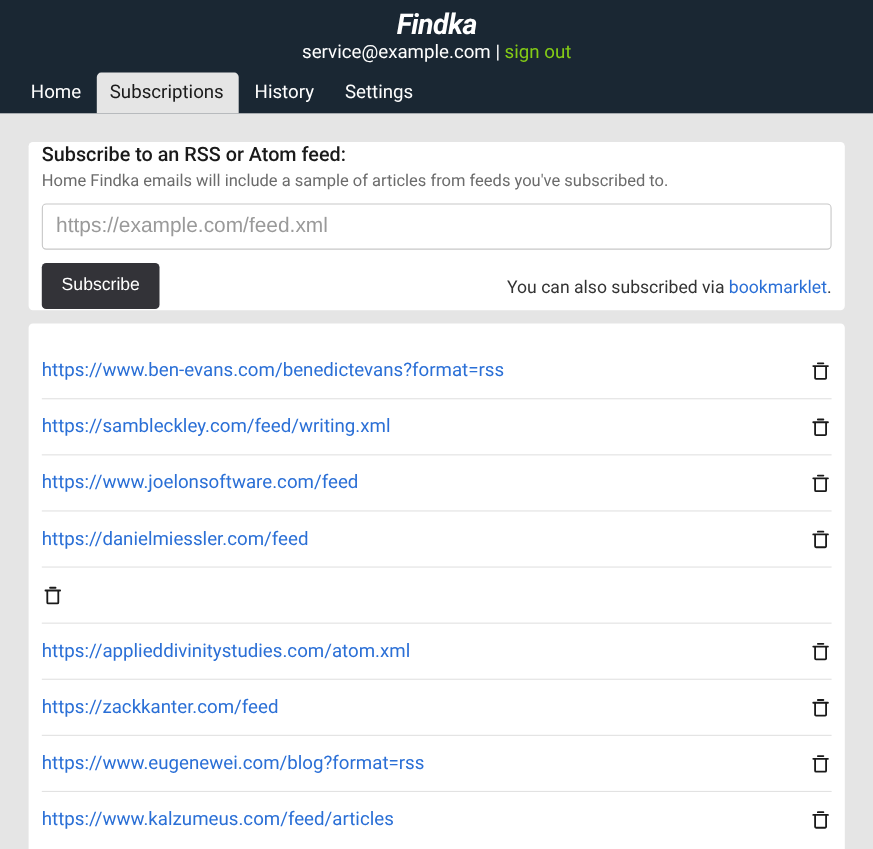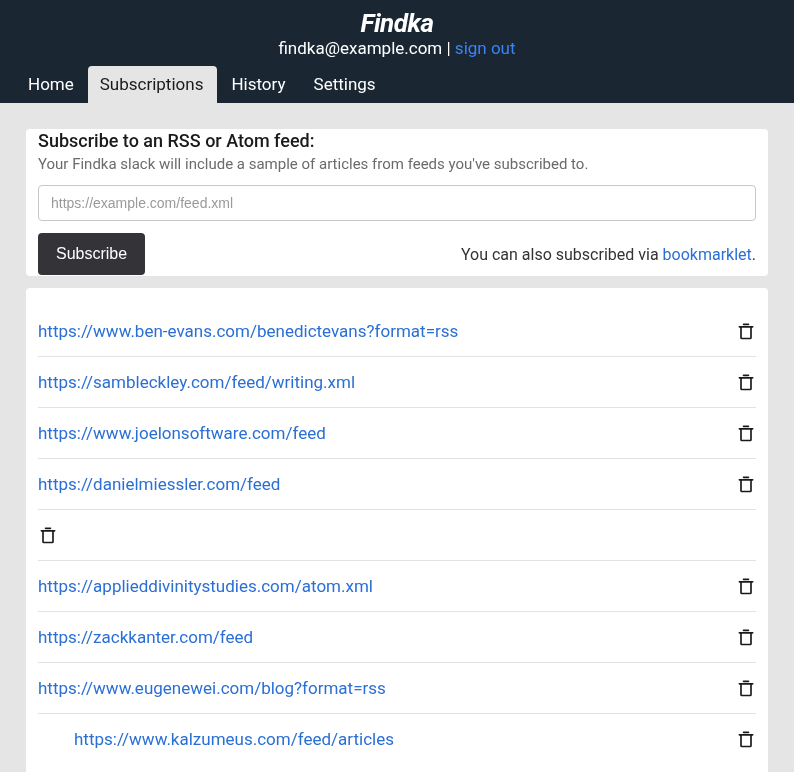--- a/index.html
+++ b/index.html
@@ -25,21 +25,21 @@
   .logo {
     font-size: 26px;
     font-weight: 700;
     font-style: italic;
     letter-spacing: -0.5px;
   }
   .user-area {
     font-size: 17px;
     font-weight: 400;
   }
-  .user-area a, .signout { color: #3b82f6; text-decoration: none; cursor: pointer; }
+  .user-area a, .signout { color: #84cc16; text-decoration: none; cursor: pointer; }
   .nav {
     display: flex;
     gap: 0;
   }
   .nav-item {
     padding: 8px 14px 9px 14px;
     font-size: 17px;
     color: #fff;
     cursor: pointer;
     border-radius: 4px 4px 0 0;
@@ -65,21 +65,21 @@
     margin-bottom: 4px;
   }
   .panel-sub {
     font-size: 15px;
     color: #6b6b6b;
     margin-bottom: 12px;
   }
   .feed-input {
     width: 100%;
     padding: 9px 12px;
-    font-size: 14px;
+    font-size: 19px;
     border: 1px solid #c7c7c7;
     border-radius: 4px;
     margin-bottom: 12px;
   }
   .feed-input::placeholder { color: #9a9a9a; }
   .subscribe-row {
     display: flex;
     justify-content: space-between;
     align-items: center;
   }
@@ -103,21 +103,21 @@
     padding: 18px 12px;
     margin-top: 12px;
   }
   .feed-row {
     display: flex;
     justify-content: space-between;
     align-items: center;
     padding: 14px 0;
     border-bottom: 1px solid #e2e2e2;
   }
-  .feed-row:last-child { border-bottom: none; margin-left: 36px; }
+  .feed-row:last-child { border-bottom: none; }
   .feed-link {
     color: #2a6fd6;
     text-decoration: none;
     font-size: 17px;
     cursor: pointer;
   }
   .trash {
     width: 20px;
     height: 22px;
     cursor: pointer;
@@ -132,35 +132,35 @@
   }
   .footer a { color: #1a1a1a; text-decoration: none; cursor: pointer; }
 </style>
 </head>
 <body>
 
 <div class="header">
   <div class="header-top">
     <div class="logo">Findka</div>
     <div class="user-area">
-      <span>findka@example.com</span><span> | </span><a class="signout">sign out</a>
+      <span>service@example.com</span><span> | </span><a class="signout">sign out</a>
     </div>
   </div>
   <div class="nav" id="nav">
       <div class="nav-item">Home</div>
       <div class="nav-item active">Subscriptions</div>
       <div class="nav-item">History</div>
       <div class="nav-item">Settings</div>
     </div>
 </div>
 
 <div class="container">
   <div class="panel">
     <div class="panel-title">Subscribe to an RSS or Atom feed:</div>
-    <div class="panel-sub">Your Findka slack will include a sample of articles from feeds you've subscribed to.</div>
+    <div class="panel-sub">Home Findka emails will include a sample of articles from feeds you've subscribed to.</div>
     <input type="text" class="feed-input" placeholder="https://example.com/feed.xml" style="">
     <div class="subscribe-row">
       <button class="btn-subscribe">Subscribe</button>
       <div class="hint">
         <span>You can also subscribed via </span><a>bookmarklet</a><span>.</span>
       </div>
     </div>
   </div>
 
   <div class="list-panel" id="feed-list">

